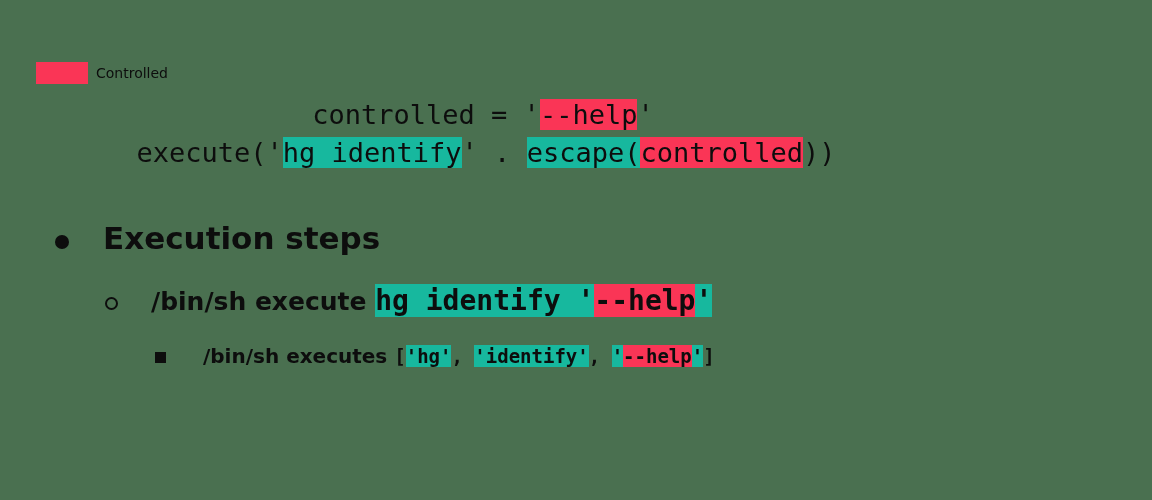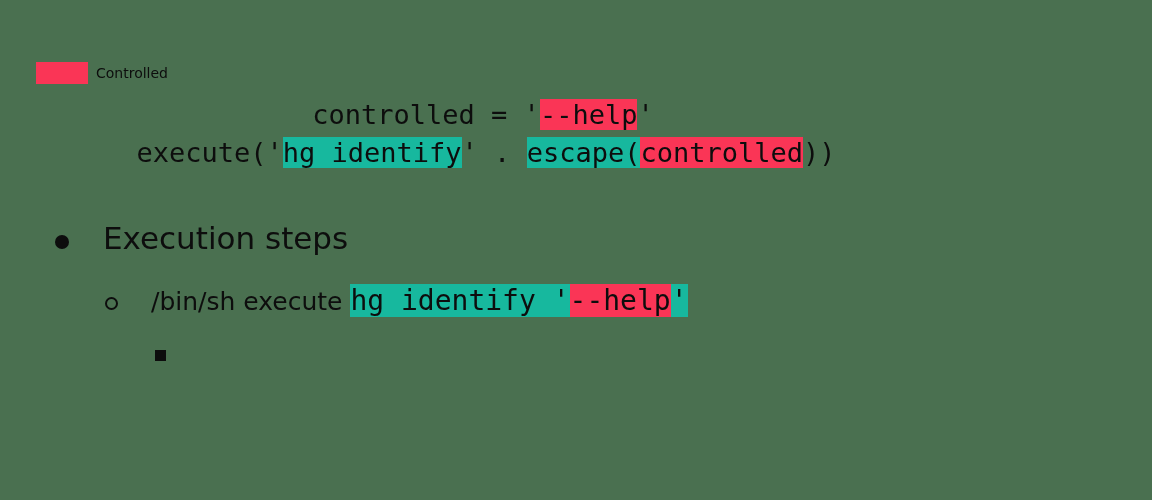--- a/index.html
+++ b/index.html
@@ -65,20 +65,21 @@
 
   .hl-c { background: #fa3556; }
   .hl-s { background: #17b89e; }
 
   
   .outline {
     position: absolute;
     left: 0;
     top: 218px;
     width: 996px;
+    font-weight: bold;
   }
   .o-item {
     display: flex;
     align-items: baseline;
     white-space: pre;
   }
   .o-l1 { margin-left: 55px;  margin-bottom: 22px; }
   .o-l2 { margin-left: 105px; margin-bottom: 20px; }
   .o-l3 { margin-left: 155px; }
 
@@ -175,15 +176,16 @@
     <span class="o-text-l1">Execution steps</span>
   </div>
 
   <div class="o-item o-l2">
     <span class="marker marker-circle"></span>
     <span class="o-text-l2"><span>/bin/sh execute </span><span class="mono-l2 hl-s">hg identify '</span><span class="mono-l2 hl-c">--help</span><span class="mono-l2 hl-s">'</span></span>
   </div>
 
   <div class="o-item o-l3">
     <span class="marker marker-square"></span>
+    <span class="o-text-l3"><span>/bin/sh executes </span><span class="mono-l3">[</span><span class="mono-l3 hl-s">'hg'</span><span class="mono-l3">, </span><span class="mono-l3 hl-s">'identify'</span><span class="mono-l3">, </span><span class="mono-l3 hl-s">'</span><span class="mono-l3 hl-c">--help</span><span class="mono-l3 hl-s">'</span><span class="mono-l3">]</span></span>
   </div>
 
 </div>
 
 </body></html>

